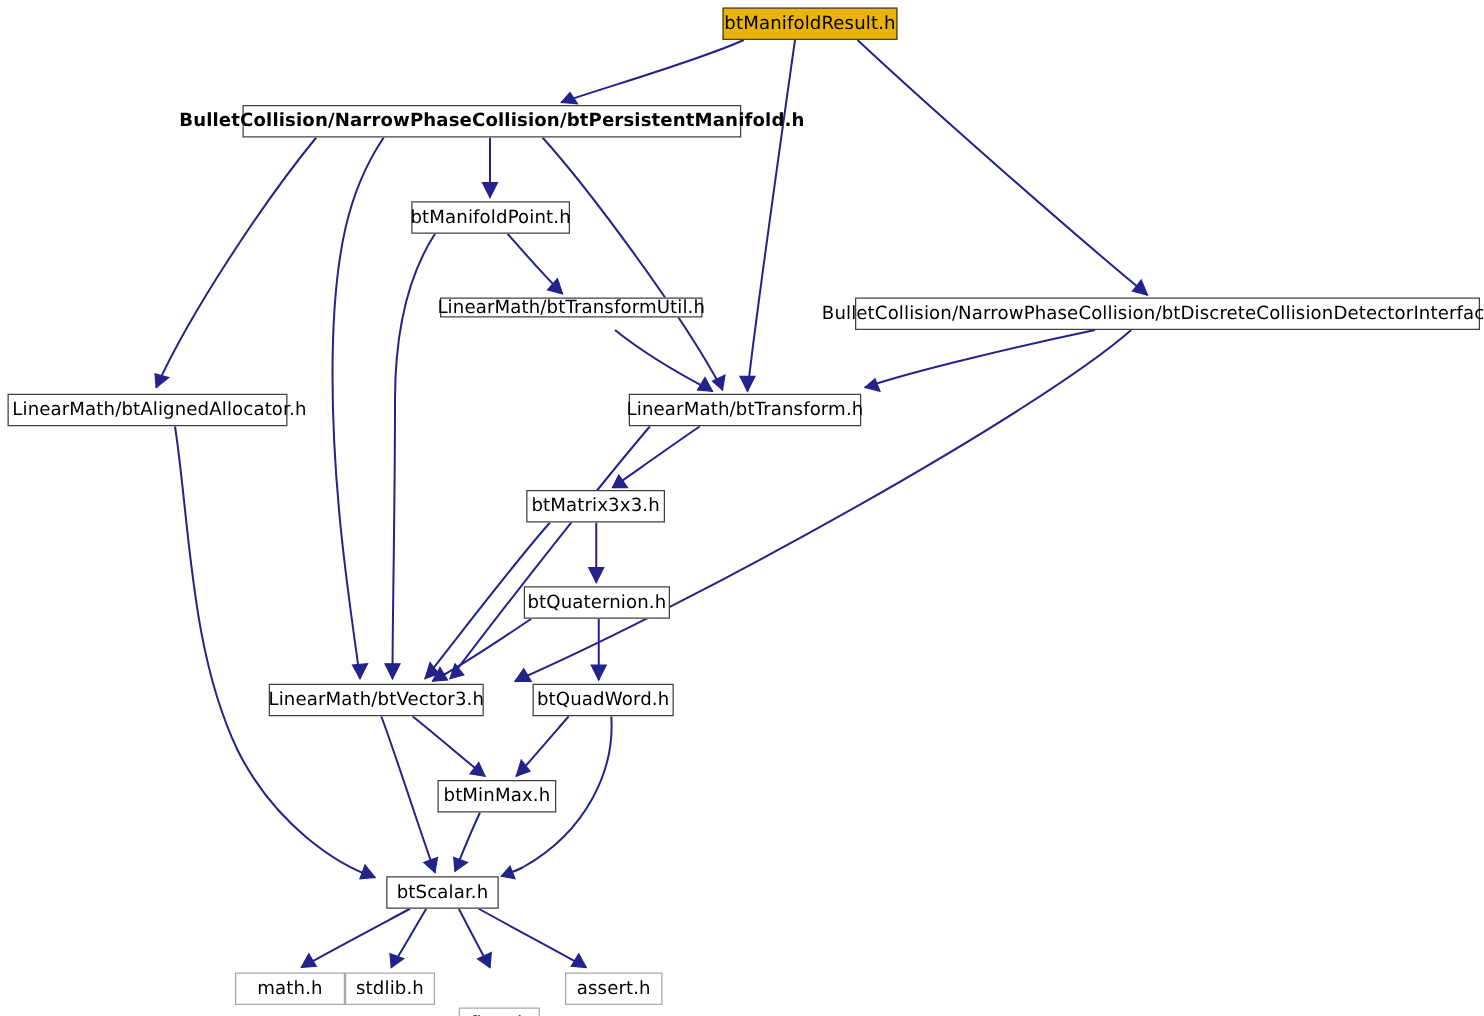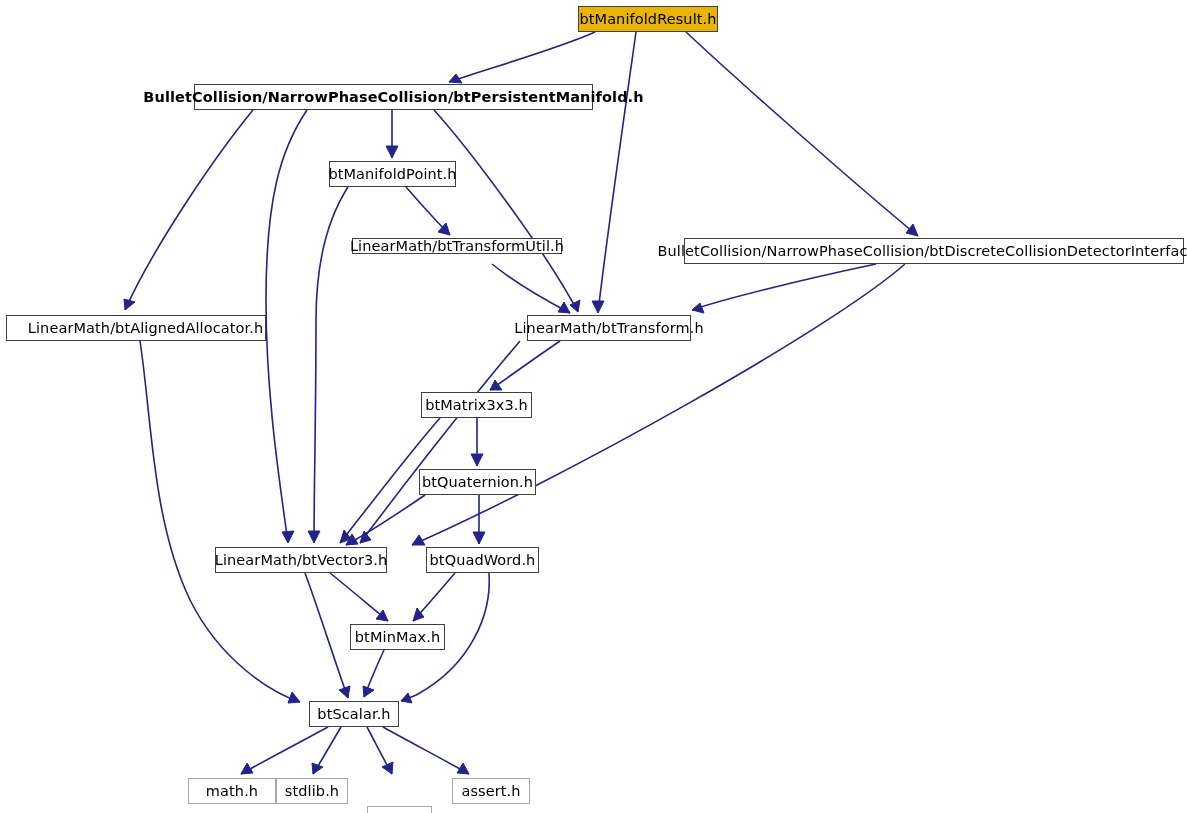--- a/index.html
+++ b/index.html
@@ -174,22 +174,22 @@
         <path class="edge-path" d="M 383,727 C 410,742 444,760 469,774"></path>
         <path class="edge-head" d="M 469,774 L 463,763 L 457,773 Z"></path>
       </g>
     </svg>
   <div id="node-layer">
       <div class="node root" style="left: 578px; top: 6px; width: 140px; height: 26px;">btManifoldResult.h</div>
       <div class="node" style="left: 194px; top: 84px; width: 399px; height: 26px; font-weight: bold;">BulletCollision/NarrowPhaseCollision/btPersistentManifold.h</div>
       <div class="node" style="left: 329px; top: 161px; width: 127px; height: 26px;">btManifoldPoint.h</div>
       <div class="node" style="left: 352px; top: 238px; width: 210px; height: 16px;">LinearMath/btTransformUtil.h</div>
       <div class="node" style="left: 684px; top: 238px; width: 500px; height: 26px;">BulletCollision/NarrowPhaseCollision/btDiscreteCollisionDetectorInterface.h</div>
-      <div class="node" style="left: 6px; top: 315px; width: 260px; height: 26px; padding-left: 19px;">LinearMath/btAlignedAllocator.h</div>
-      <div class="node" style="left: 503px; top: 315px; width: 164px; height: 26px; margin-left: 24px;">LinearMath/btTransform.h</div>
+      <div class="node" style="left: 6px; top: 315px; width: 224px; height: 26px; padding-left: 19px;">LinearMath/btAlignedAllocator.h</div>
+      <div class="node" style="left: 503px; top: 315px; width: 186px; height: 26px;">LinearMath/btTransform.h</div>
       <div class="node" style="left: 421px; top: 392px; width: 111px; height: 26px;">btMatrix3x3.h</div>
       <div class="node" style="left: 419px; top: 469px; width: 117px; height: 26px;">btQuaternion.h</div>
       <div class="node" style="left: 215px; top: 547px; width: 172px; height: 26px;">LinearMath/btVector3.h</div>
       <div class="node" style="left: 426px; top: 547px; width: 113px; height: 26px;">btQuadWord.h</div>
       <div class="node" style="left: 350px; top: 624px; width: 95px; height: 26px;">btMinMax.h</div>
       <div class="node" style="left: 309px; top: 701px; width: 90px; height: 26px;">btScalar.h</div>
       <div class="node leaf" style="left: 188px; top: 778px; width: 88px; height: 26px;">math.h</div>
       <div class="node leaf" style="left: 276px; top: 778px; width: 72px; height: 26px;">stdlib.h</div>
       <div class="node leaf" style="left: 367px; top: 806px; width: 65px; height: 26px;">float.h</div>
       <div class="node leaf" style="left: 452px; top: 778px; width: 78px; height: 26px;">assert.h</div>

